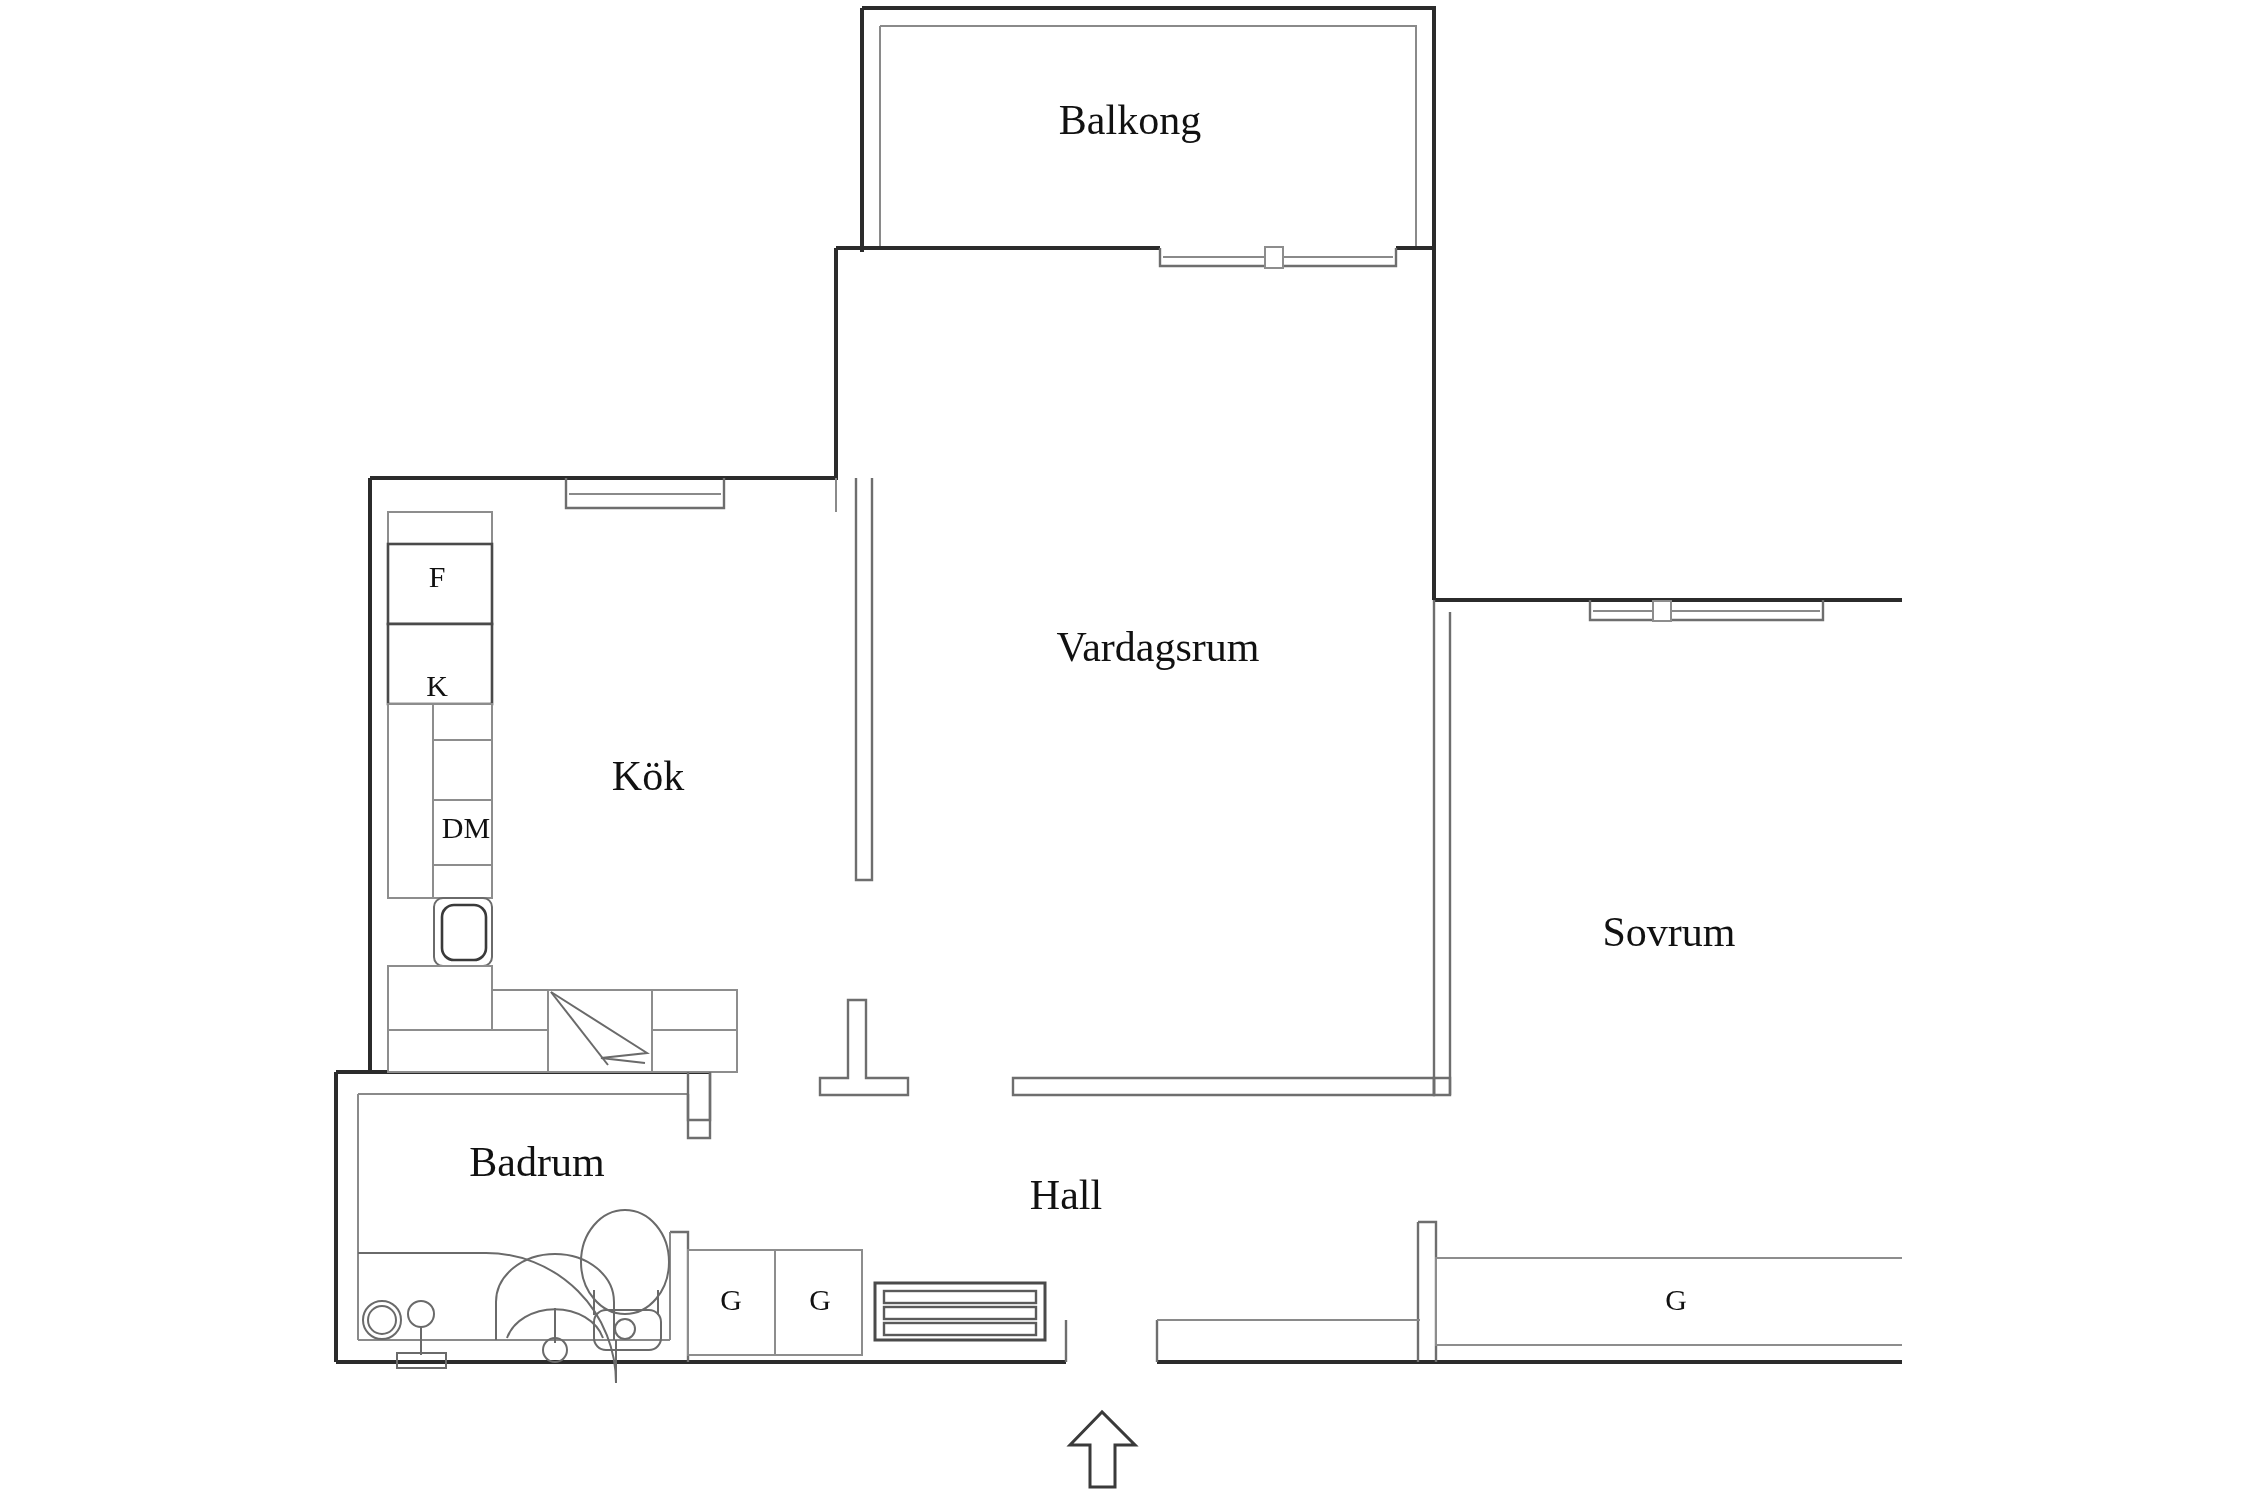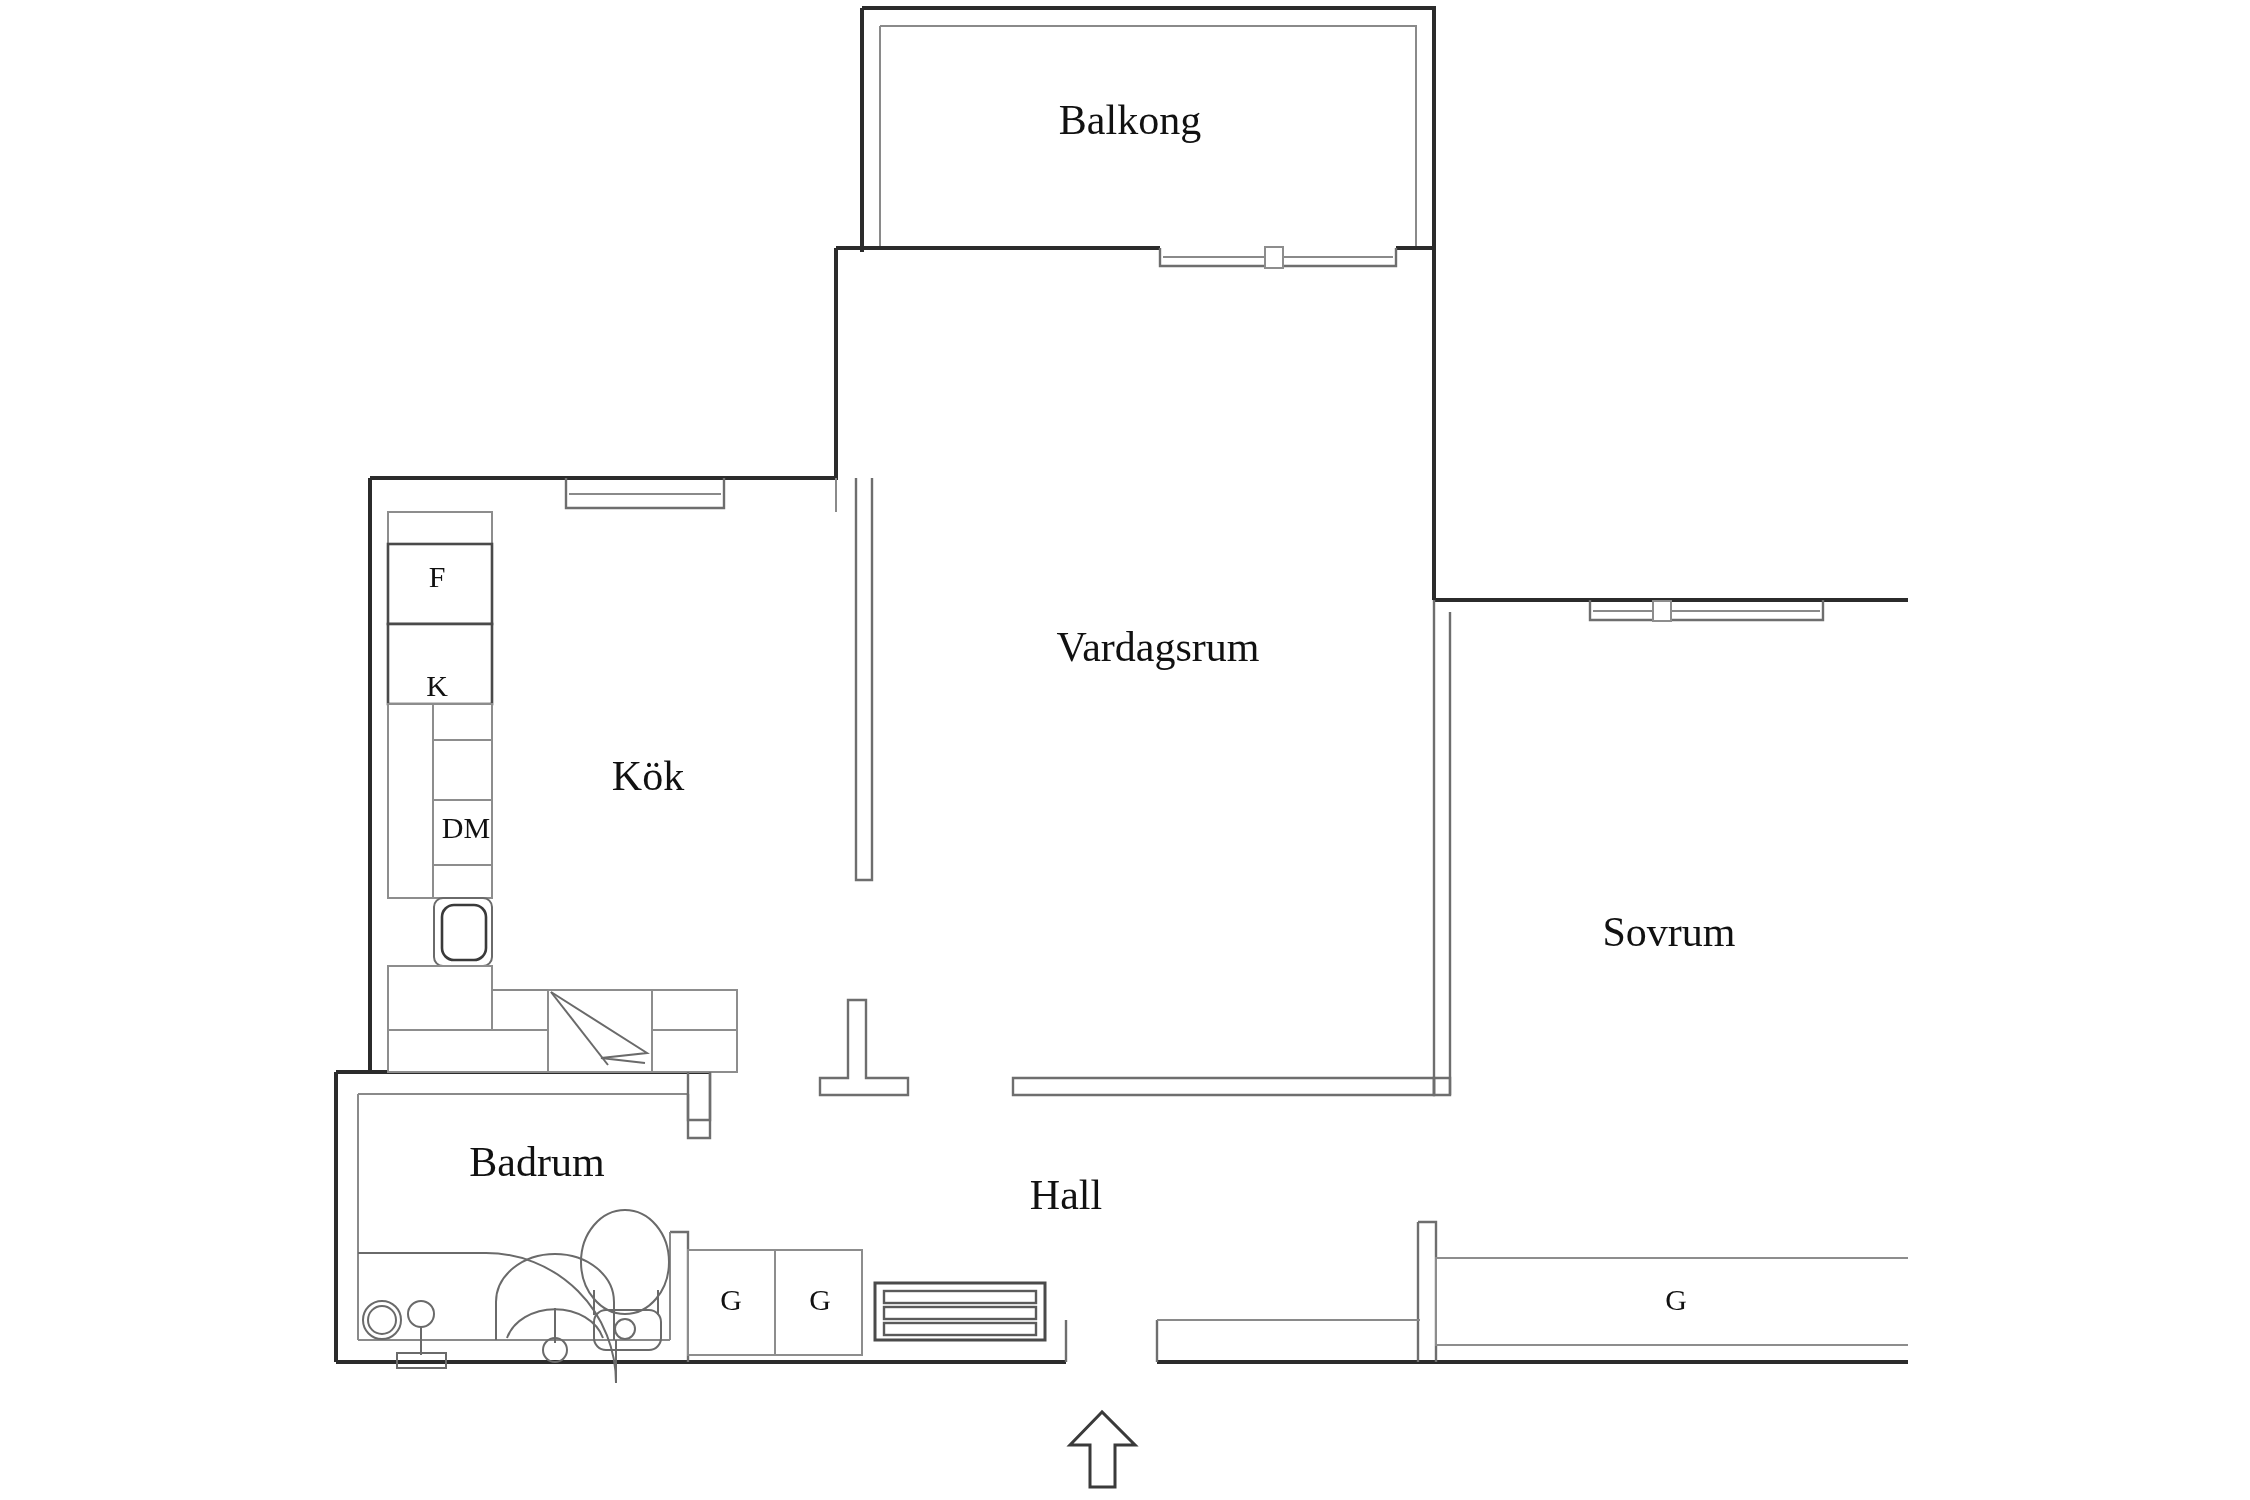--- a/index.html
+++ b/index.html
@@ -8,21 +8,20 @@
     padding: 0;
     background: #ffffff;
   }
   #plan-root {
     position: relative;
     width: 1902px;
     height: 1500px;
     background: #ffffff;
     font-family: "Liberation Serif", "DejaVu Serif", serif;
     overflow: hidden;
-    padding-left: 6px;
   }
   svg#floorplan {
     position: absolute;
     top: 0;
     left: 0;
     width: 2250px;
     height: 1500px;
     display: block;
   }
   

